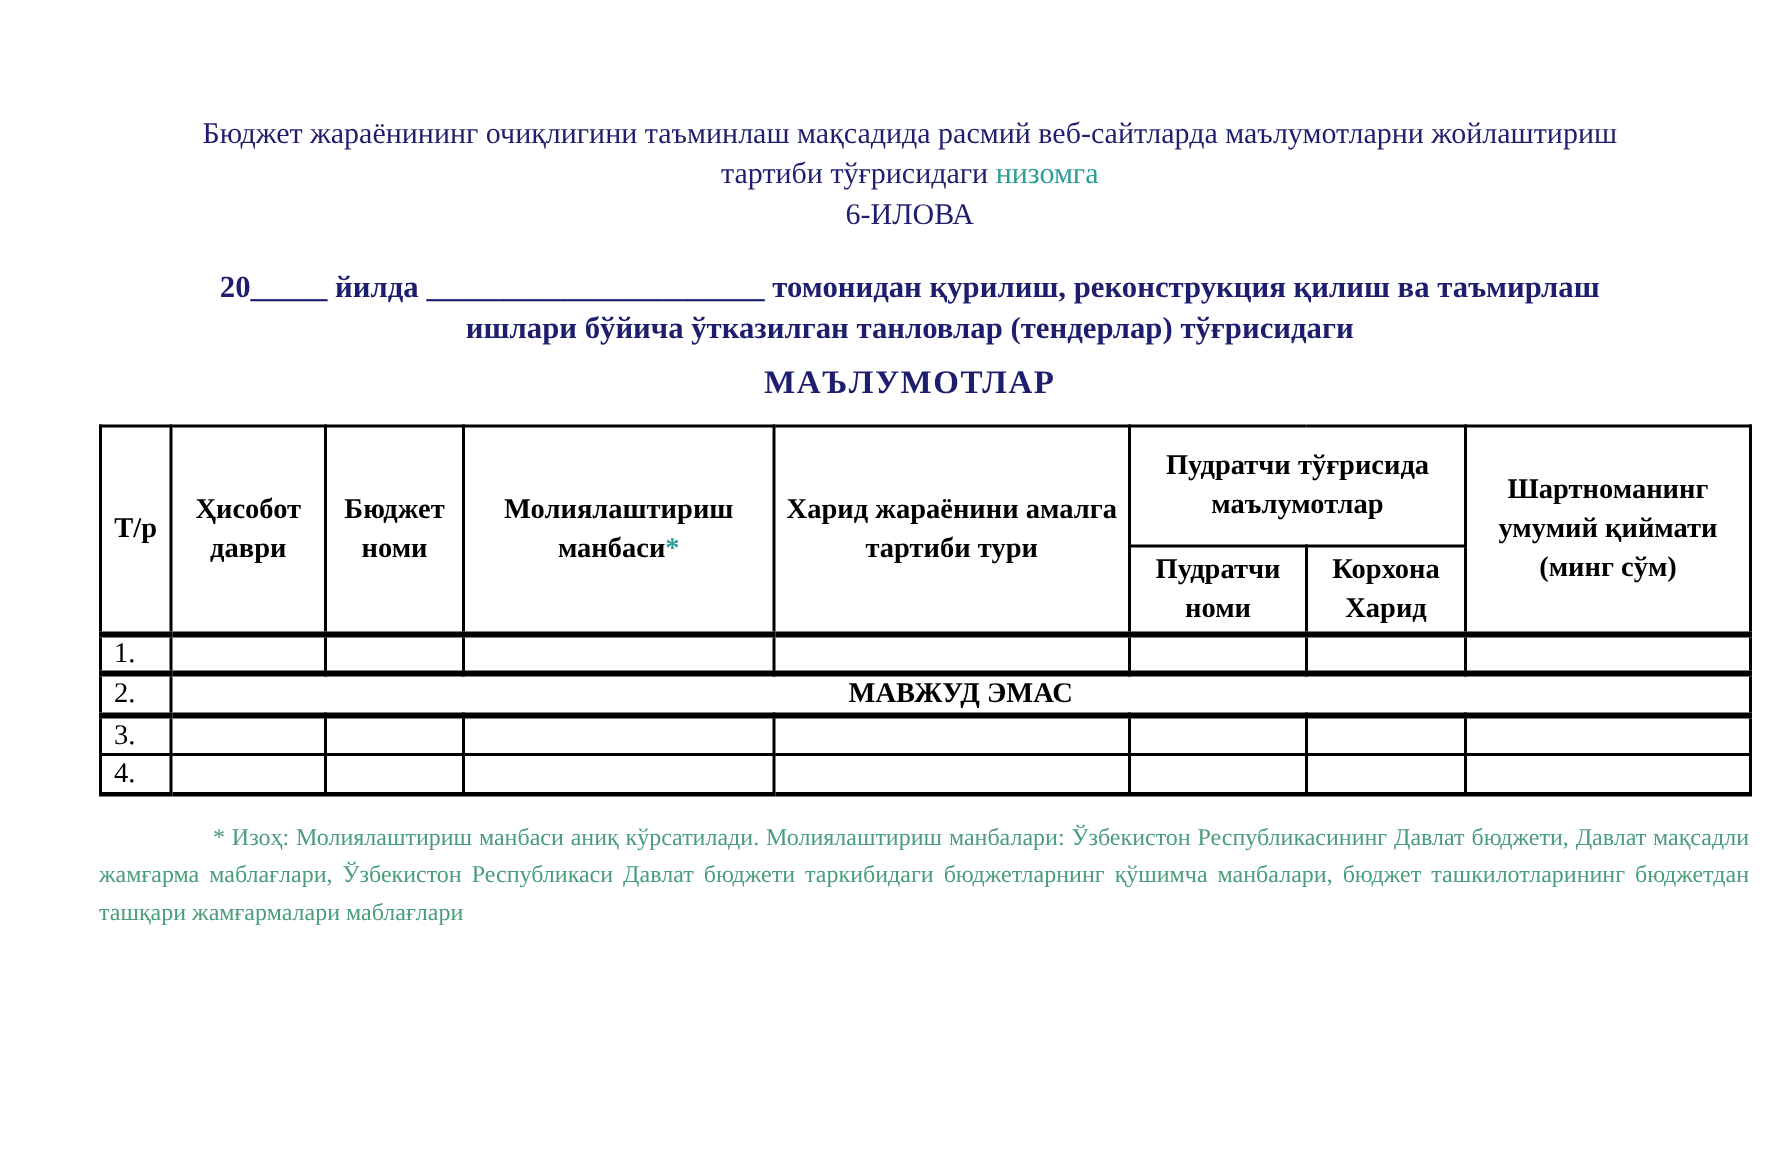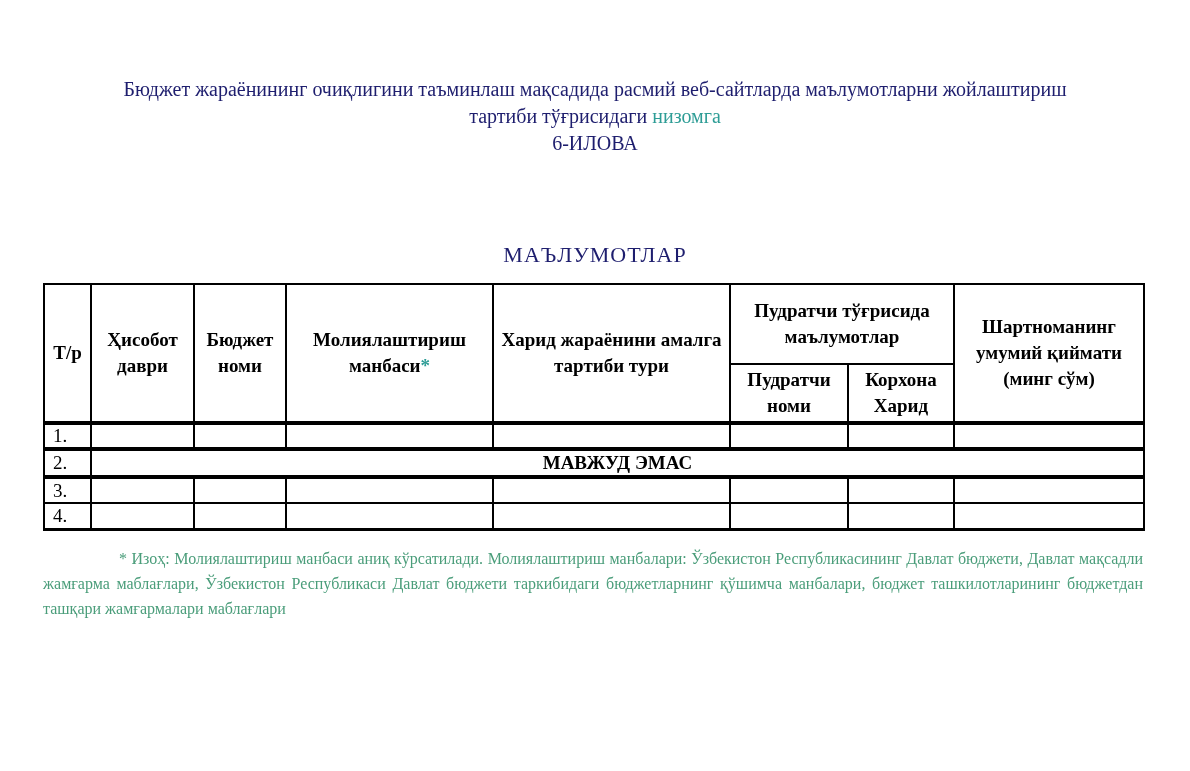--- a/index.html
+++ b/index.html
@@ -8,21 +8,21 @@
     --footnote-green: #4a9d7a;
   }
   * { margin: 0; padding: 0; box-sizing: border-box; }
   html, body {
     width: 1190px; height: 771px;
     background: #ffffff;
     font-family: "Liberation Serif", "DejaVu Serif", serif;
     position: relative;
     overflow: hidden;
   }
-  .page { position: absolute; inset: 0; }
+  .page { position: absolute; inset: 0; margin-left: 23px; }
 
   .title-block {
     position: absolute; top: 76px; left: 0; width: 100%;
     text-align: center;
     color: var(--title-navy);
     font-size: 20px; line-height: 27px;
   }
   .nizomga-link { color: var(--link-teal); text-decoration: none; cursor: pointer; }
 
   .subtitle-block {
@@ -31,21 +31,21 @@
     color: var(--title-navy);
     font-weight: bold;
     font-size: 20.5px; line-height: 27px;
   }
 
   .section-heading {
     position: absolute; top: 242px; left: 0; width: 100%;
     text-align: center;
     color: var(--title-navy);
     font-size: 22px; letter-spacing: 1px;
-    font-weight: normal;
+    font-weight: bold;
   }
 
   .table-wrap { position: absolute; top: 283px; left: 43px; }
   table.report {
     border-collapse: collapse;
     table-layout: fixed;
     width: 1100px;
   }
   table.report th, table.report td {
     border: 2px solid #000;
@@ -91,20 +91,24 @@
 <body>
 
 <div class="page">
 
   <div class="title-block">
     <div>Бюджет жараёнининг очиқлигини таъминлаш мақсадида расмий веб-сайтларда маълумотларни жойлаштириш</div>
     <div><span>тартиби тўғрисидаги </span><a class="nizomga-link">низомга</a></div>
     <div>6-ИЛОВА</div>
   </div>
 
+  <div class="subtitle-block">
+    <div>20_____ йилда ______________________ томонидан қурилиш, реконструкция қилиш ва таъмирлаш</div>
+    <div>ишлари бўйича ўтказилган танловлар (тендерлар) тўғрисидаги</div>
+  </div>
 
   <div class="section-heading">МАЪЛУМОТЛАР</div>
 
   <div class="table-wrap">
     <table class="report">
       <colgroup>
         <col style="width:47px">
           <col style="width:103px">
           <col style="width:92px">
         <col style="width:207px">

